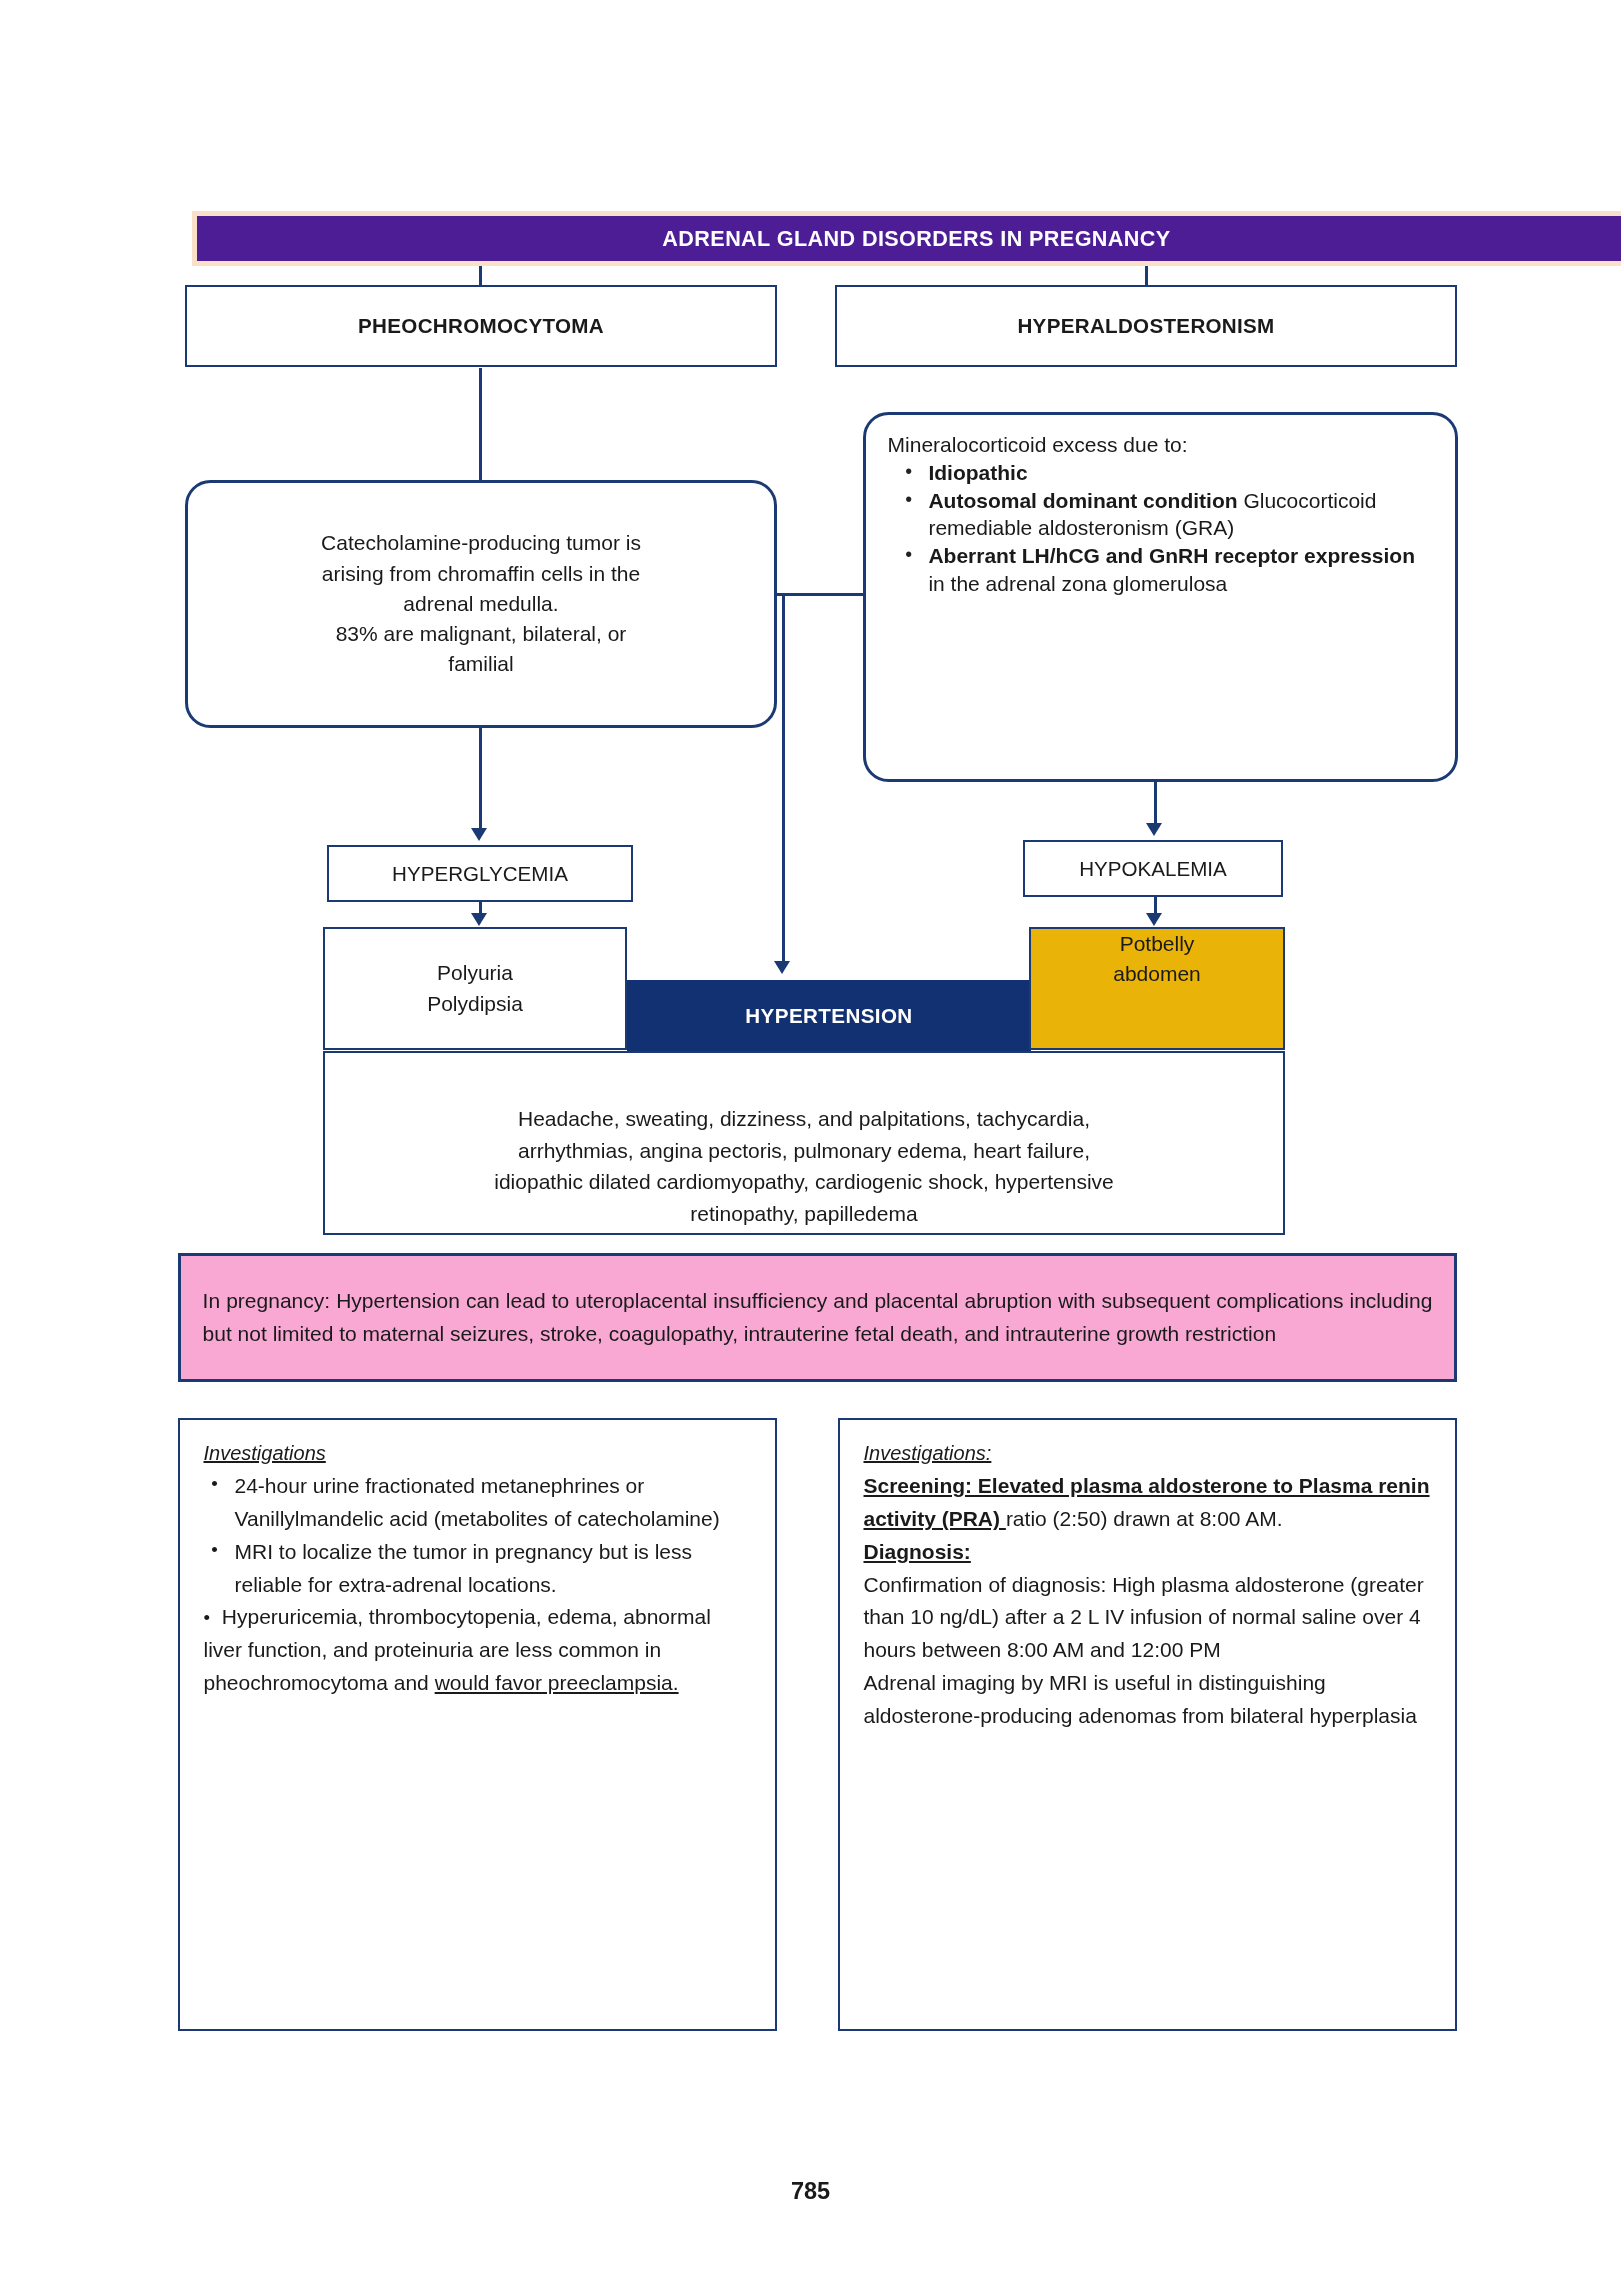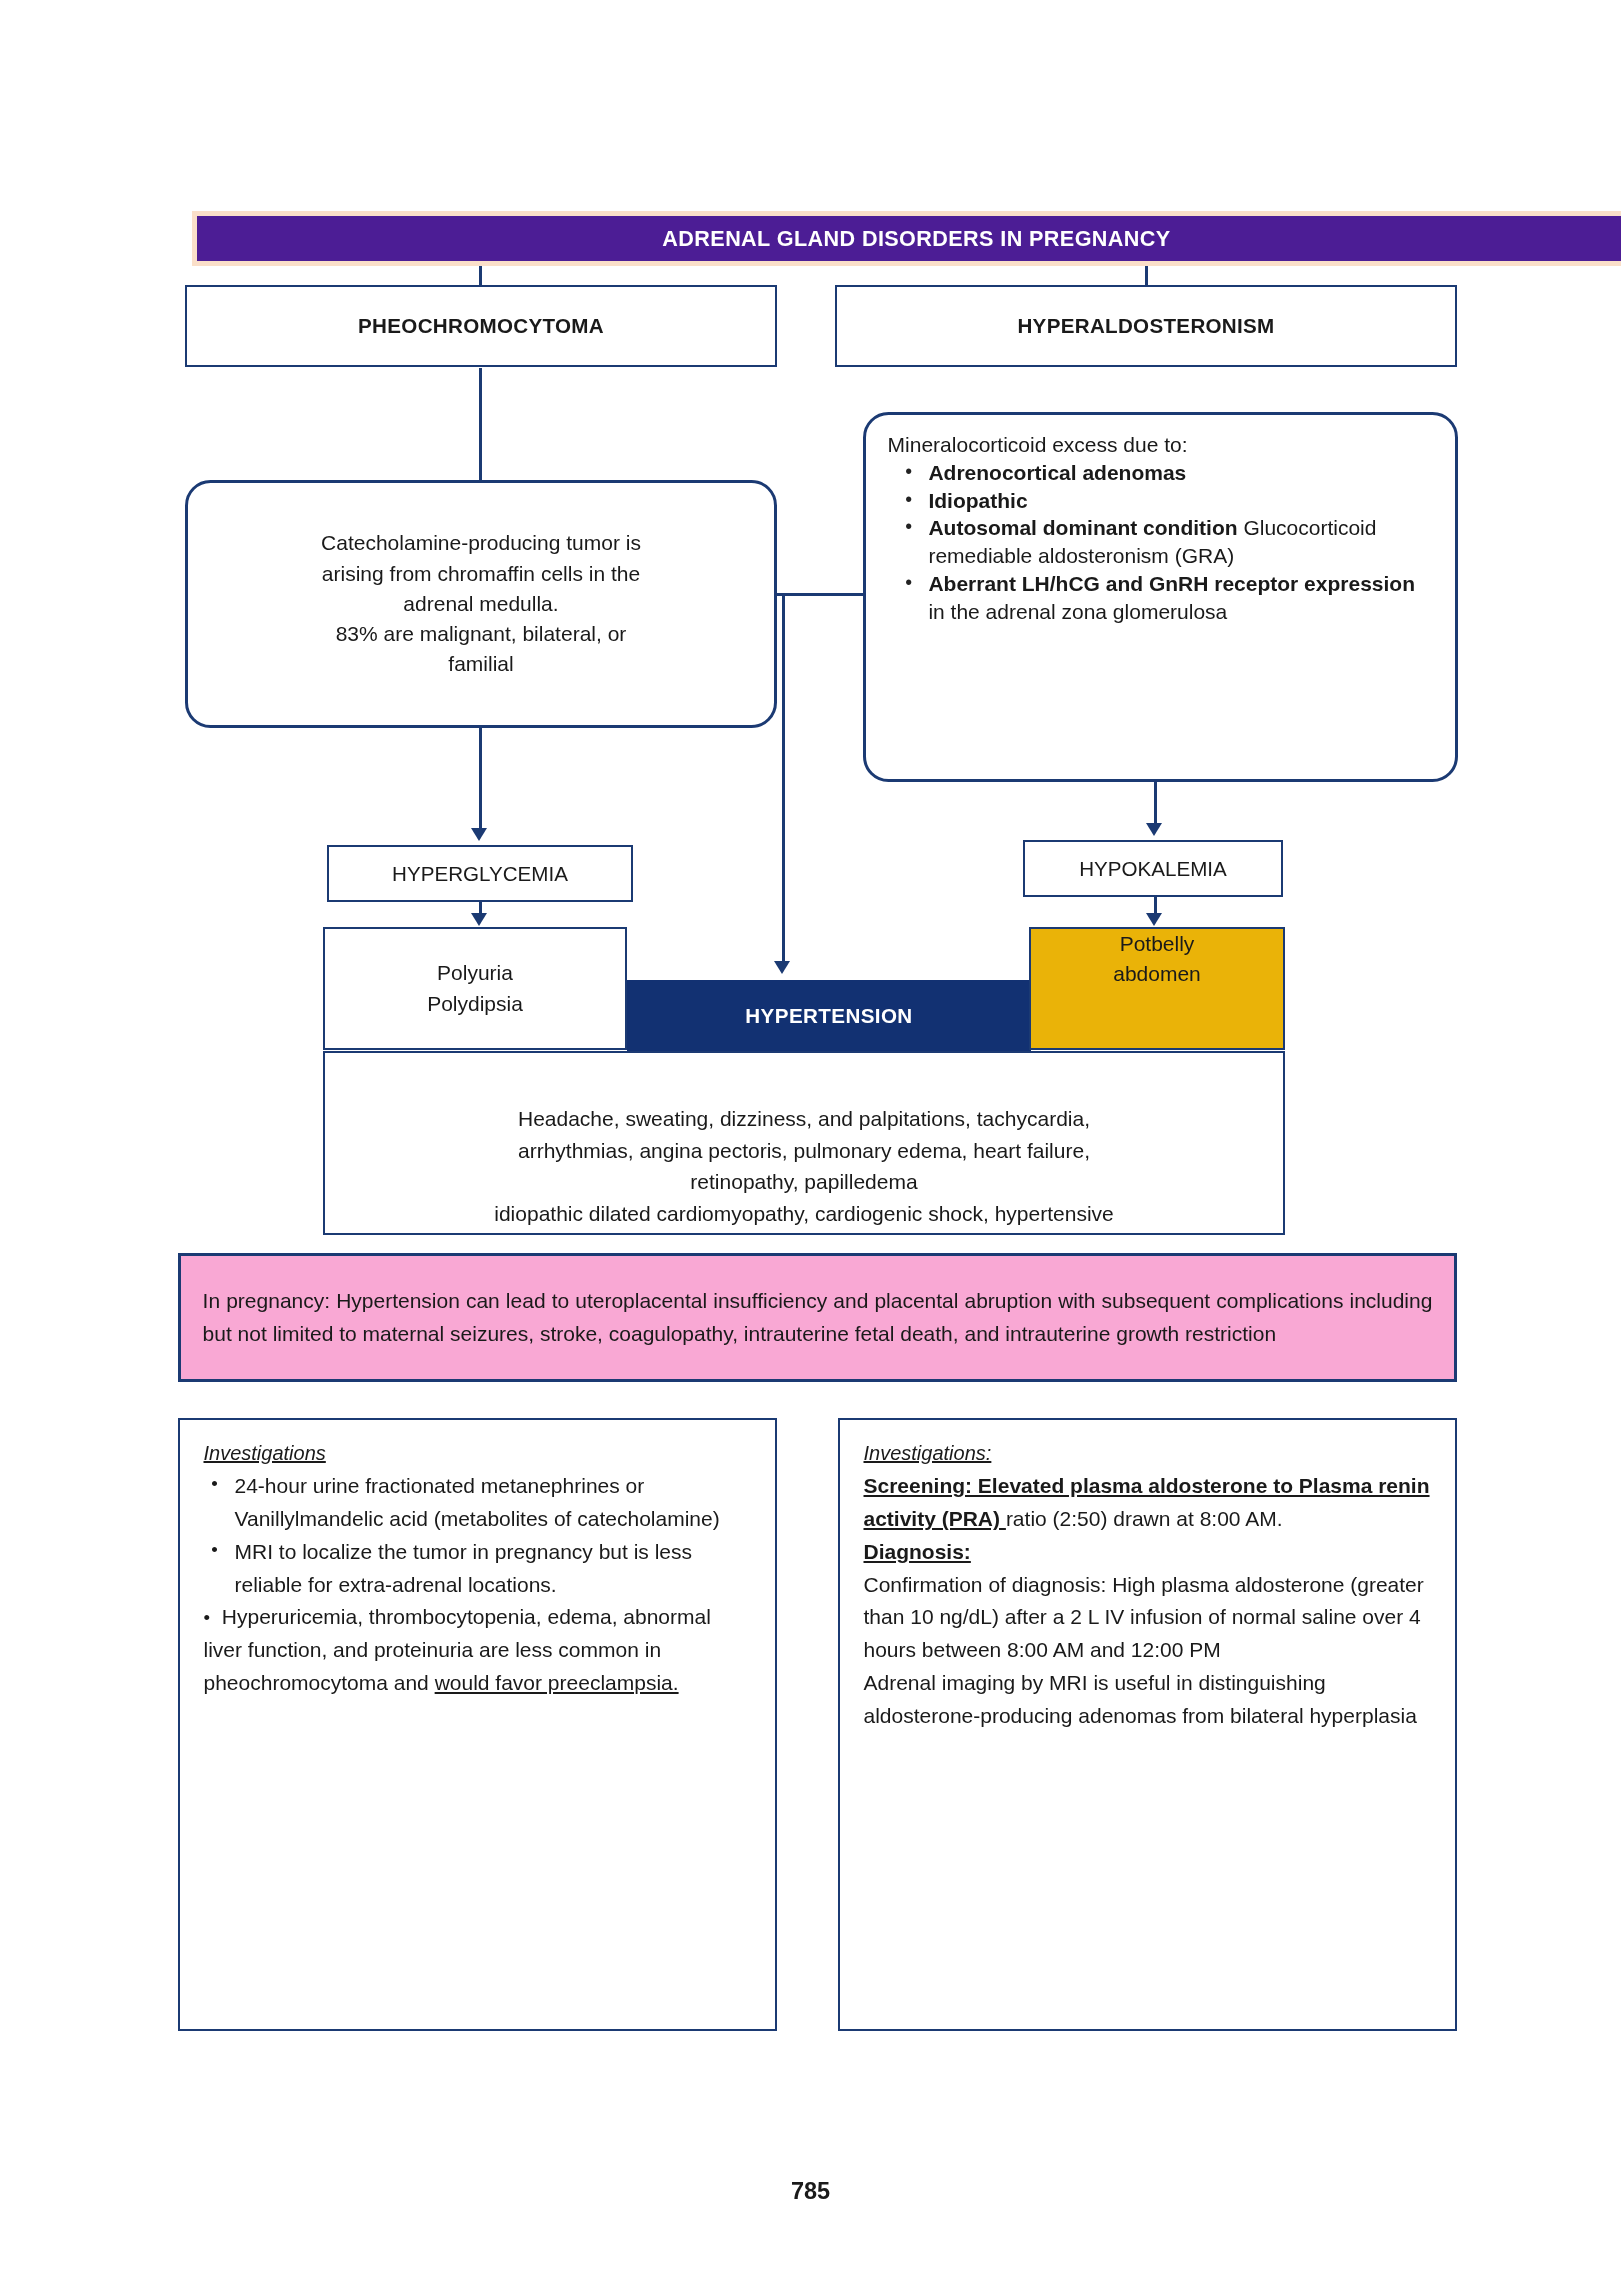--- a/index.html
+++ b/index.html
@@ -188,23 +188,20 @@
       <div>familial</div>
     </div>
   </div>
 
   <div class="ln vl" style="left:479px; top:368px; height:113px;"></div>
 
   <div class="round-box" id="hyper-desc">
     <div class="lead">Mineralocorticoid excess due to:</div>
     <ul>
       <li>
-        <b>Adrenocortical adenomas</b><span></span>
-      </li>
-      <li>
         <b>Idiopathic</b><span></span>
       </li>
       <li>
         <b>Autosomal dominant condition</b><span> Glucocorticoid remediable aldosteronism (GRA)</span>
       </li>
       <li>
         <b>Aberrant LH/hCG and GnRH receptor  expression</b><span> in the adrenal zona  glomerulosa</span>
       </li>
     </ul>
   </div>
@@ -245,22 +242,22 @@
 
   <div id="box-potbelly">
     <div>Potbelly</div>
     <div>abdomen</div>
   </div>
 
   <div id="box-symptoms">
     <div class="body">
       <div>Headache, sweating, dizziness,  and  palpitations, tachycardia,</div>
       <div>arrhythmias, angina  pectoris, pulmonary edema, heart failure,</div>
+      <div>idiopathic dilated cardiomyopathy, cardiogenic shock,  hypertensive</div>
       <div>retinopathy, papilledema</div>
-      <div>idiopathic dilated cardiomyopathy, cardiogenic shock,  hypertensive</div>
     </div>
   </div>
 
   <div id="box-pregnancy">
     <div class="body">In pregnancy: Hypertension can  lead  to  uteroplacental insufficiency and   placental abruption  with subsequent complications including but  not   limited to  maternal  seizures, stroke, coagulopathy, intrauterine fetal death,  and intrauterine growth  restriction</div>
   </div>
 
   <div class="inv-box" id="inv-left">
     <span class="inv-title">Investigations</span>
     <ul>

